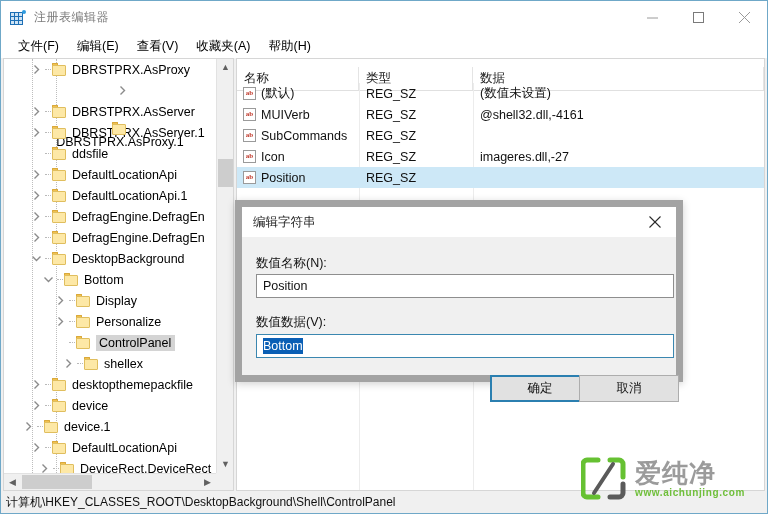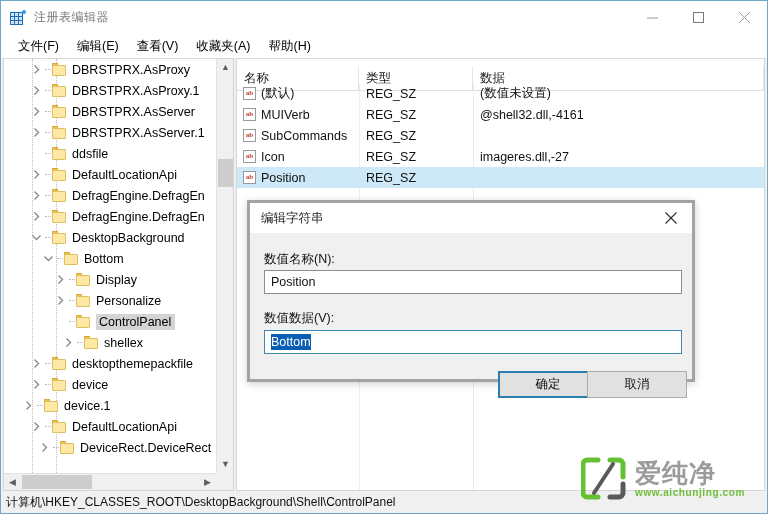--- a/index.html
+++ b/index.html
@@ -173,23 +173,22 @@
     font-size: 7px; color: #c0392b; font-weight: bold; text-align: center;
     line-height: 11px; font-family: "Liberation Serif", serif;
   }
   .colsep {
     position: absolute; top: 0; bottom: 0; width: 1px; background: #ececec;
   }
 
   
   .dialog {
     position: absolute; left: 234px; top: 199px; width: 448px; height: 182px;
-    background: #f0f0f0; border: 3px solid #a3a3a3; box-sizing: border-box;
+    background: #f0f0f0; border: 7px solid #a3a3a3; box-sizing: border-box;
     box-shadow: 0 2px 8px rgba(0,0,0,.18);
-    margin-left: 12px;
   }
   .dlg-title {
     position: absolute; left: 0; top: 0; right: 0; height: 30px; background: #ffffff;
     display: flex; align-items: center;
   }
   .dlg-title .t {
     font-size: 12.5px; color: #1b1b1b; margin-left: 11px;
   }
   .dlg-close {
     position: absolute; right: 0; top: 0; width: 42px; height: 29px;
@@ -299,21 +298,21 @@
                   <polyline points="2.5,1.5 6.5,5.5 2.5,9.5"></polyline>
                 </svg>
               </div>
               <div class="dots"></div>
               <div class="folder">
                 <div class="tab"></div>
                 <div class="body"></div>
               </div>
               <span class="label">DBRSTPRX.AsProxy</span>
             </div>
-            <div class="tree-row" style="padding-left: 24px;">
+            <div class="tree-row" style="padding-left: 24px; flex-direction: column;">
               <div class="twisty">
                 <svg width="9" height="11" viewBox="0 0 9 11">
                   <polyline points="2.5,1.5 6.5,5.5 2.5,9.5"></polyline>
                 </svg>
               </div>
               <div class="dots"></div>
               <div class="folder">
                 <div class="tab"></div>
                 <div class="body"></div>
               </div>
@@ -359,20 +358,33 @@
                 <svg width="9" height="11" viewBox="0 0 9 11">
                   <polyline points="2.5,1.5 6.5,5.5 2.5,9.5"></polyline>
                 </svg>
               </div>
               <div class="dots"></div>
               <div class="folder">
                 <div class="tab"></div>
                 <div class="body"></div>
               </div>
               <span class="label">DefaultLocationApi</span>
+            </div>
+            <div class="tree-row" style="padding-left: 24px;">
+              <div class="twisty">
+                <svg width="9" height="11" viewBox="0 0 9 11">
+                  <polyline points="2.5,1.5 6.5,5.5 2.5,9.5"></polyline>
+                </svg>
+              </div>
+              <div class="dots"></div>
+              <div class="folder">
+                <div class="tab"></div>
+                <div class="body"></div>
+              </div>
+              <span class="label">DefaultLocationApi.1</span>
             </div>
             <div class="tree-row" style="padding-left: 24px;">
               <div class="twisty">
                 <svg width="9" height="11" viewBox="0 0 9 11">
                   <polyline points="2.5,1.5 6.5,5.5 2.5,9.5"></polyline>
                 </svg>
               </div>
               <div class="dots"></div>
               <div class="folder">
                 <div class="tab"></div>

